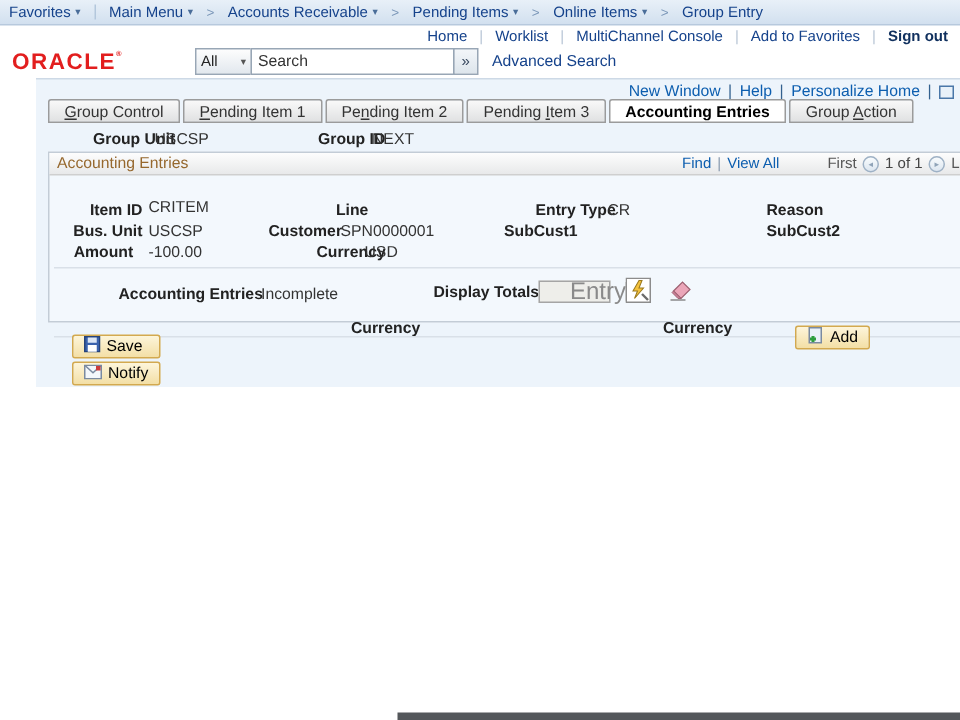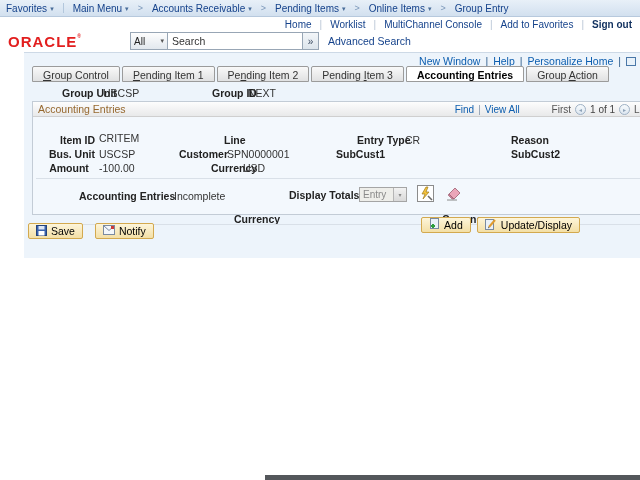--- a/index.html
+++ b/index.html
@@ -73,30 +73,30 @@
   .pager-first { margin-left:28px; color:#555; cursor:pointer; }
   .pager-word { color:#555; cursor:pointer; }
   .pager-btn { width:11px; height:11px; border:1px solid #9eb1c5; border-radius:50%;
     background:linear-gradient(#f8fbfd,#dce6f0); display:inline-flex; align-items:center; justify-content:center;
     font-family:"DejaVu Sans",sans-serif; font-size:6px; color:#8fa3b8; cursor:pointer; }
   .gb-body { position:relative; width:625px; height:97px; }
   .sep-line { position:absolute; left:3px; right:3px; height:1px; background:#d9e0e8; }
 
   .dt-select { position:absolute; left:326px; top:70px; width:48px; height:15px; border:1px solid #a5a5a5;
     background:#eeeeea; display:flex; align-items:center; cursor:default; }
-  .dt-select .txt { flex:1; font-size:10px; color:#8a8a8a; padding-left:3px; }
+  .dt-select .txt { flex:1; font-size:16px; color:#8a8a8a; padding-left:20px; }
   .dt-select .btn { width:13px; height:13px; border-left:1px solid #b5b5b5; background:linear-gradient(#f2f2f2,#d9d9d9);
     display:flex; align-items:center; justify-content:center; font-size:6px; color:#888; }
   .mini-icon-btn { position:absolute; top:68px; width:17px; height:17px; cursor:pointer; }
 
   
   .ps-btn { height:16px; display:inline-flex; align-items:center; gap:4px; padding:0 7px;
     background:linear-gradient(#fdf5da,#f3dfa6); border:1px solid #d3a94f; border-radius:2px;
     font-size:10.5px; color:#000; cursor:pointer; white-space:nowrap; }
-  .btn-left-group { position:absolute; left:4px; top:170px; display:flex; gap:12px; }
+  .btn-left-group { position:absolute; left:24px; top:170px; display:flex; gap:2px;flex-direction:column; }
   .btn-right-group { position:absolute; right:60px; top:164px; display:flex; gap:6px; }
 
   
   .footer-links { position:absolute; left:4px; top:190px; font-size:10.5px; color:#0d5eaf; white-space:nowrap; }
   .f-link { cursor:pointer; }
   .f-sep { color:#33618f; padding:0 3px; }
 
   .bottom-strip { position:absolute; left:265px; right:0; top:475px; height:5px; background:#54575b; }
 </style>
 </head>
@@ -278,28 +278,18 @@
       <div class="ps-btn">
         <span>
           <svg width="11" height="12" viewBox="0 0 11 12">
               <rect x="1.5" y="0.5" width="8" height="10" fill="#eaf1f8" stroke="#7a8aa0"></rect>
               <line x1="2" y1="8" x2="6" y2="8" stroke="#2e9e3e" stroke-width="2"></line>
               <line x1="4" y1="6" x2="4" y2="10" stroke="#2e9e3e" stroke-width="2"></line>
             </svg>
         </span>
         <span>Add</span>
       </div>
-      <div class="ps-btn">
-        <span>
-          <svg width="12" height="12" viewBox="0 0 12 12">
-              <rect x="0.5" y="1.5" width="8" height="10" fill="#eaf1f8" stroke="#7a8aa0"></rect>
-              <line x1="4" y1="9" x2="10" y2="2" stroke="#e09c2f" stroke-width="2"></line>
-              <polygon points="3,10.5 4.5,9.6 3.4,8.6" fill="#555"></polygon>
-            </svg>
-        </span>
-        <span>Update/Display</span>
-      </div>
     </div>
 
   </div>
 
   <div class="bottom-strip"></div>
 </div>
 
 </body></html>

